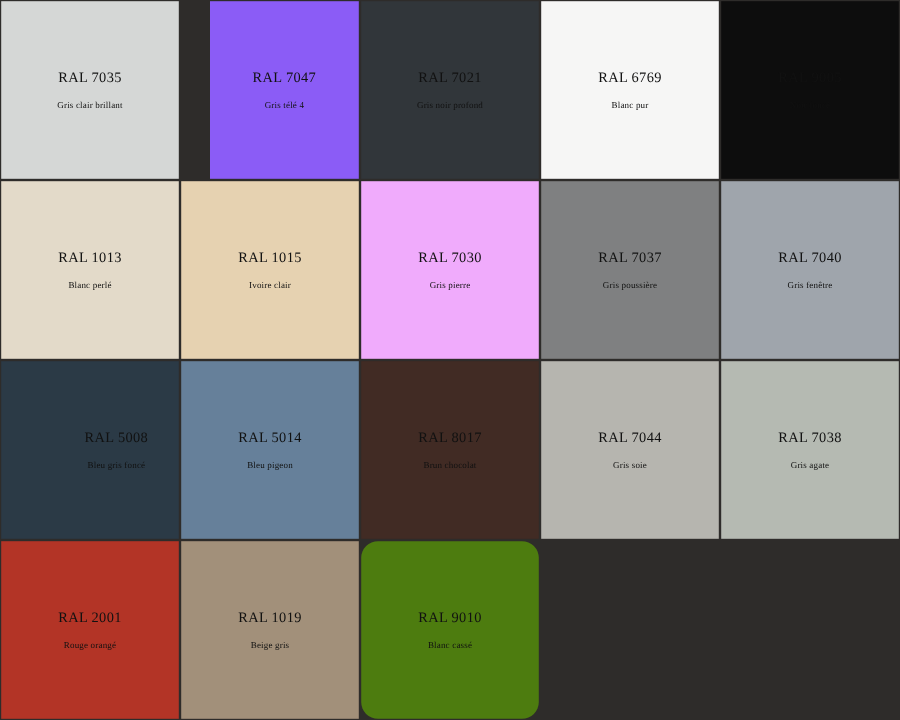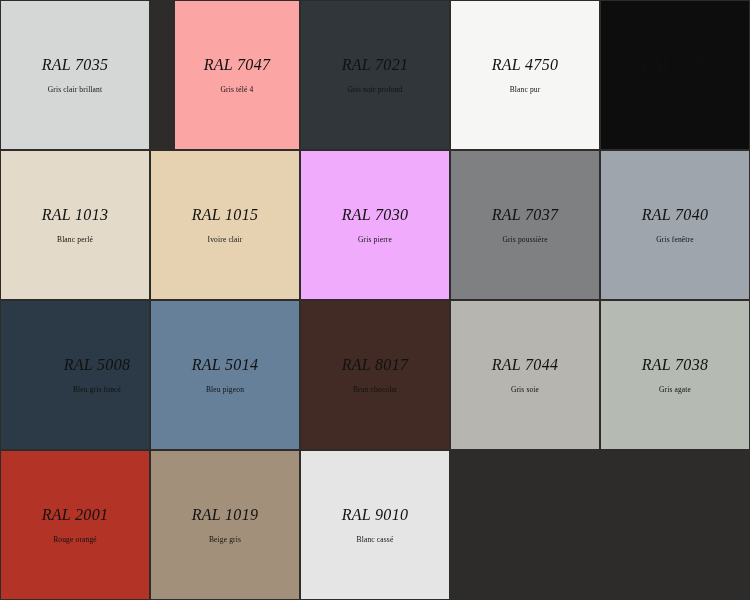--- a/index.html
+++ b/index.html
@@ -27,52 +27,51 @@
   .swatch {
     position: relative;
     display: flex;
     flex-direction: column;
     align-items: center;
     justify-content: center;
     box-sizing: border-box;
     overflow: hidden;
   }
   .swatch-code {
-    font-size: 16px;
+    font-size: 12px;
     letter-spacing: 0.3px;
     line-height: 1.1;
     white-space: nowrap;
-    font-style: italic;
   }
   .swatch-name {
     font-size: 7.5px;
     letter-spacing: 0.15px;
     line-height: 1.1;
     margin-top: 13px;
     white-space: nowrap;
   }
 </style>
 </head>
 <body>
 
 <div id="swatch-grid" style="grid-template-columns: repeat(5, 1fr); grid-template-rows: repeat(4, 1fr); background: rgb(46, 44, 42);">
     <div class="swatch" style="background: rgb(213, 215, 214);">
       <div class="swatch-code" style="color: rgb(17, 17, 17);">RAL 7035</div>
       <div class="swatch-name" style="color: rgb(17, 17, 17);">Gris clair brillant</div>
     </div>
-    <div class="swatch" style="background: #fca5a5; margin-left: 24px;">
+    <div class="swatch" style="background: #8b5cf6; margin-left: 24px;">
       <div class="swatch-code" style="color: rgb(17, 17, 17);">RAL 7047</div>
       <div class="swatch-name" style="color: rgb(17, 17, 17);">Gris télé 4</div>
     </div>
     <div class="swatch" style="background: rgb(49, 54, 58);">
       <div class="swatch-code" style="color: rgb(17, 17, 17);">RAL 7021</div>
       <div class="swatch-name" style="color: rgb(17, 17, 17);">Gris noir profond</div>
     </div>
     <div class="swatch" style="background: rgb(246, 246, 245);">
-      <div class="swatch-code" style="color: rgb(17, 17, 17);">RAL 4750</div>
+      <div class="swatch-code" style="color: rgb(17, 17, 17);">RAL 6769</div>
       <div class="swatch-name" style="color: rgb(17, 17, 17);">Blanc pur</div>
     </div>
     <div class="swatch" style="background: rgb(13, 13, 13);">
       <div class="swatch-code" style="color: rgb(17, 17, 17);">RAL 9005</div>
       <div class="swatch-name" style="color: rgb(17, 17, 17);">Noir foncé</div>
     </div>
     <div class="swatch" style="background: rgb(227, 218, 201);">
       <div class="swatch-code" style="color: rgb(17, 17, 17);">RAL 1013</div>
       <div class="swatch-name" style="color: rgb(17, 17, 17);">Blanc perlé</div>
     </div>
@@ -113,17 +112,17 @@
       <div class="swatch-name" style="color: rgb(17, 17, 17);">Gris agate</div>
     </div>
     <div class="swatch" style="background: rgb(179, 52, 38);">
       <div class="swatch-code" style="color: rgb(17, 17, 17);">RAL 2001</div>
       <div class="swatch-name" style="color: rgb(17, 17, 17);">Rouge orangé</div>
     </div>
     <div class="swatch" style="background: rgb(162, 144, 122);">
       <div class="swatch-code" style="color: rgb(17, 17, 17);">RAL 1019</div>
       <div class="swatch-name" style="color: rgb(17, 17, 17);">Beige gris</div>
     </div>
-    <div class="swatch" style="background: #e5e5e5;">
+    <div class="swatch" style="background: #4d7c0f; border-radius: 14px;">
       <div class="swatch-code" style="color: rgb(17, 17, 17);">RAL 9010</div>
       <div class="swatch-name" style="color: rgb(17, 17, 17);">Blanc cassé</div>
     </div>
   </div>
 
 </body></html>

